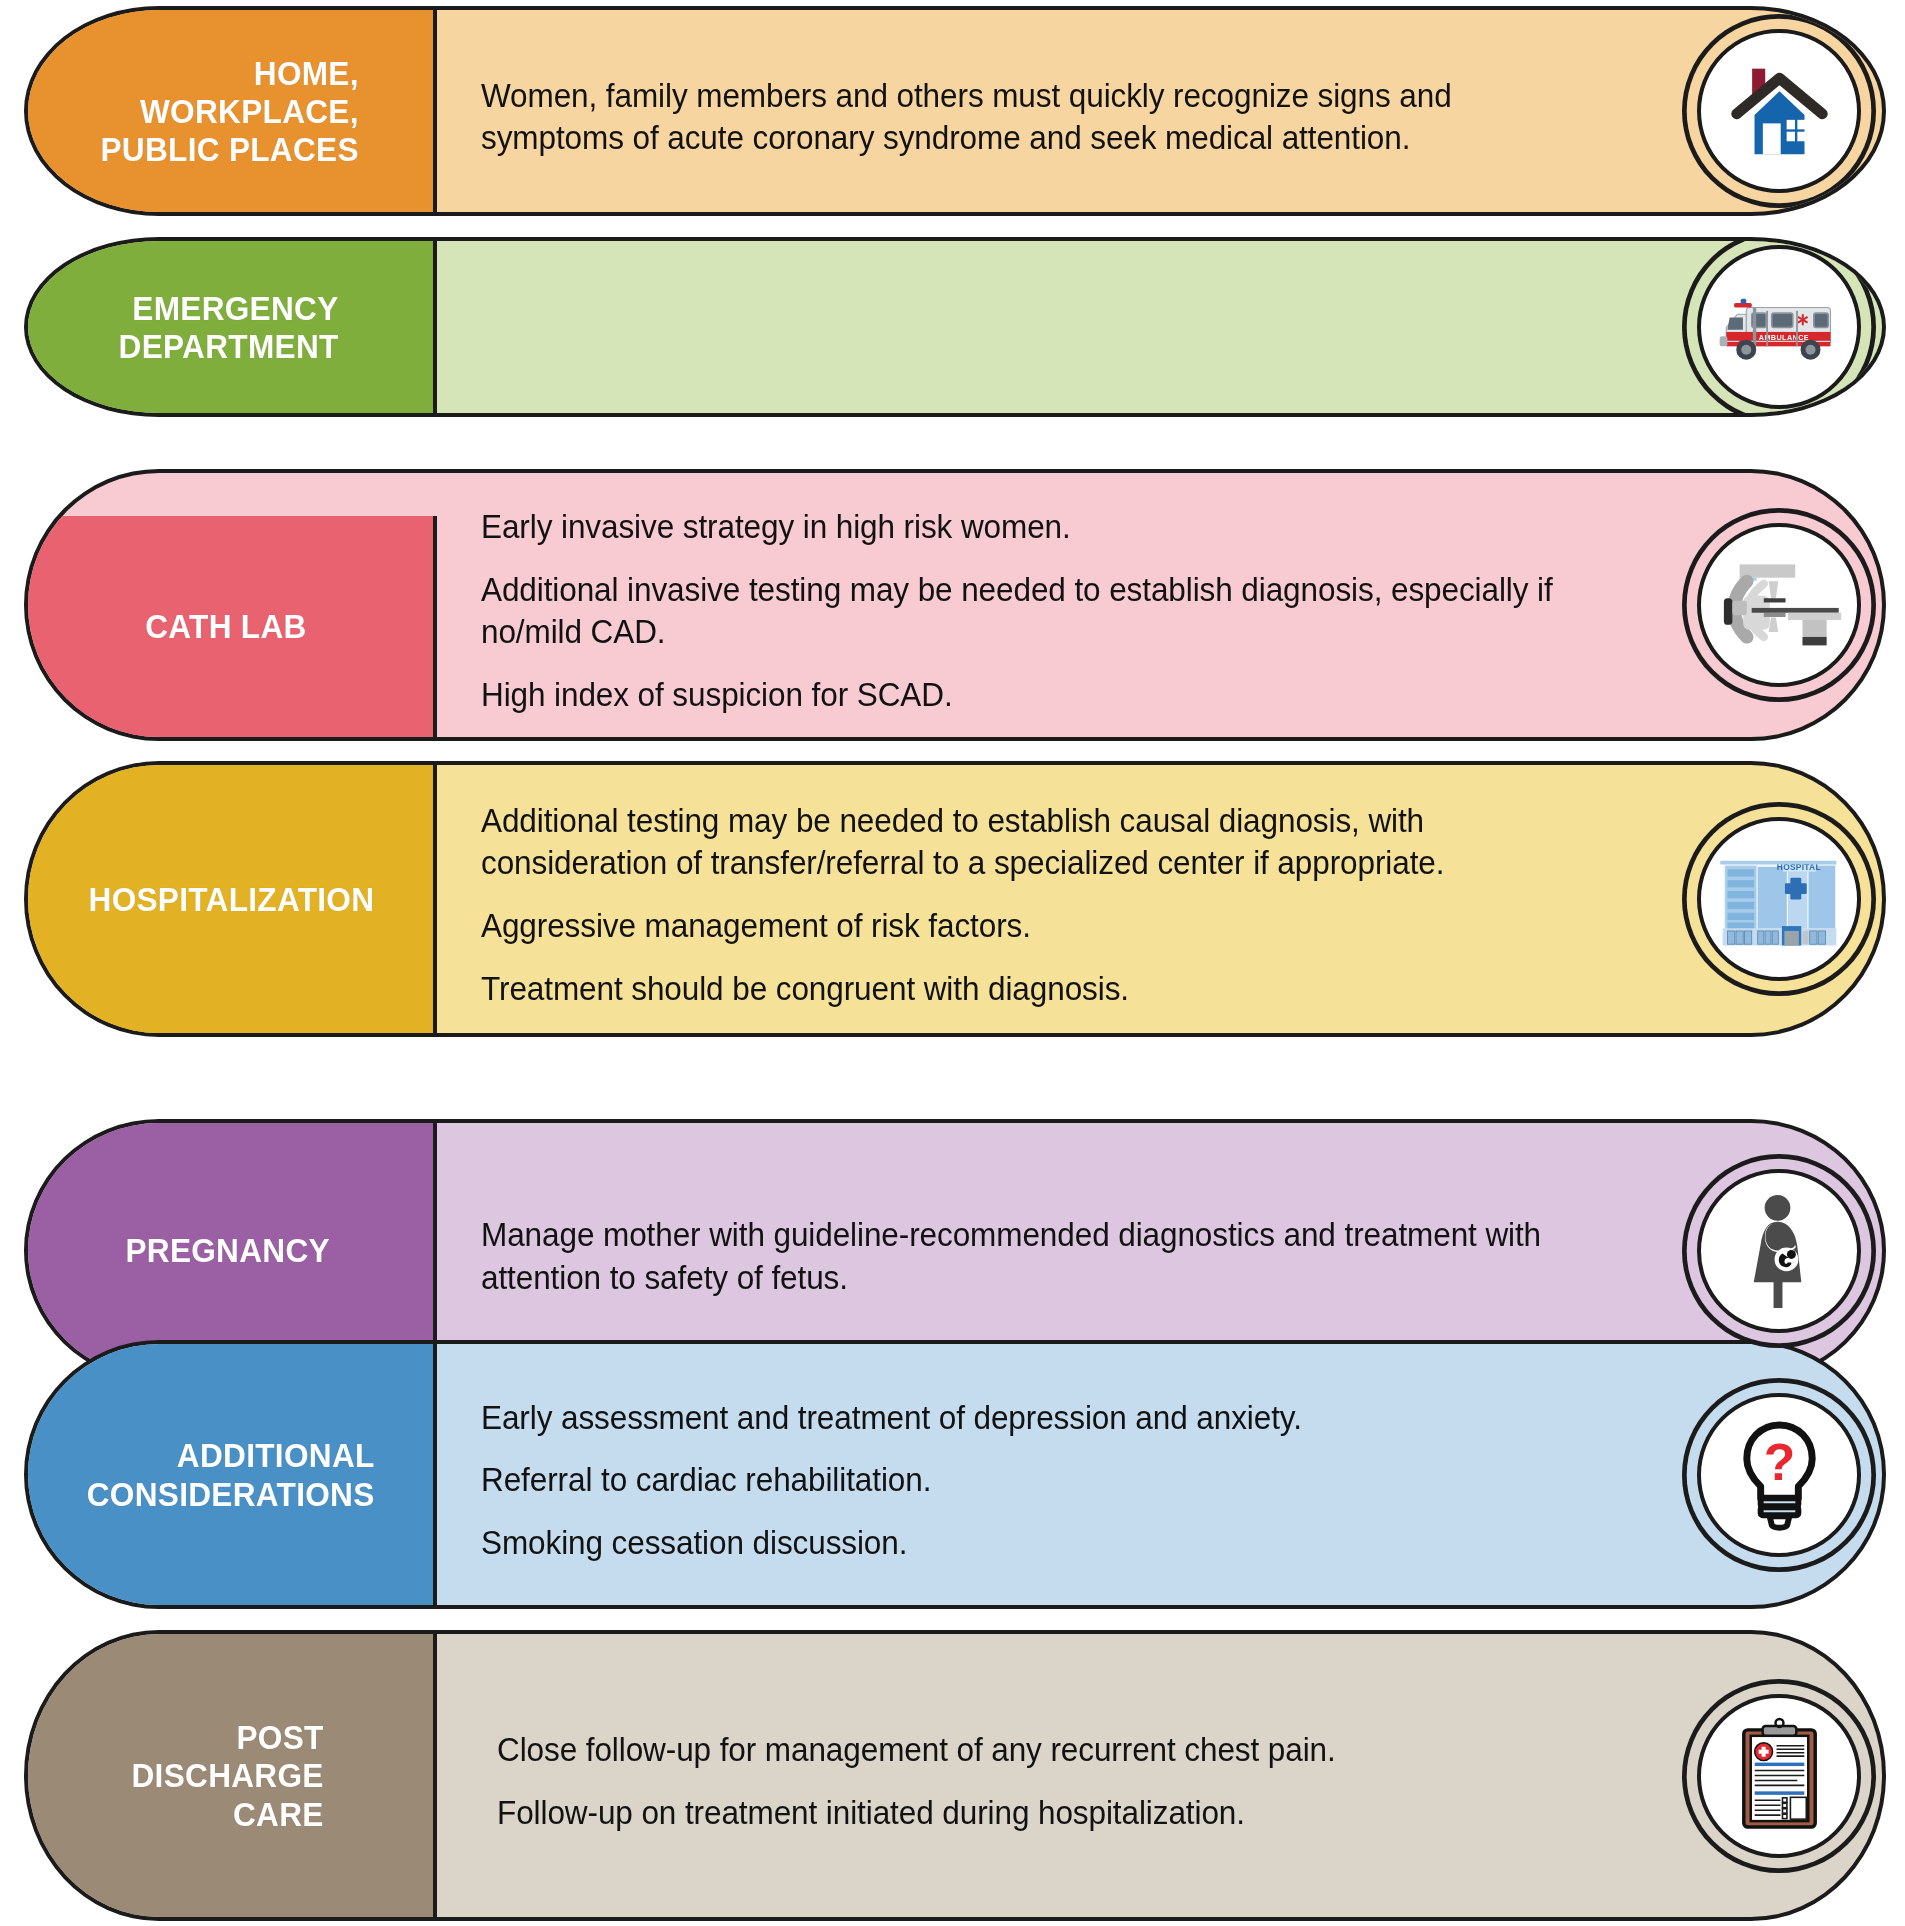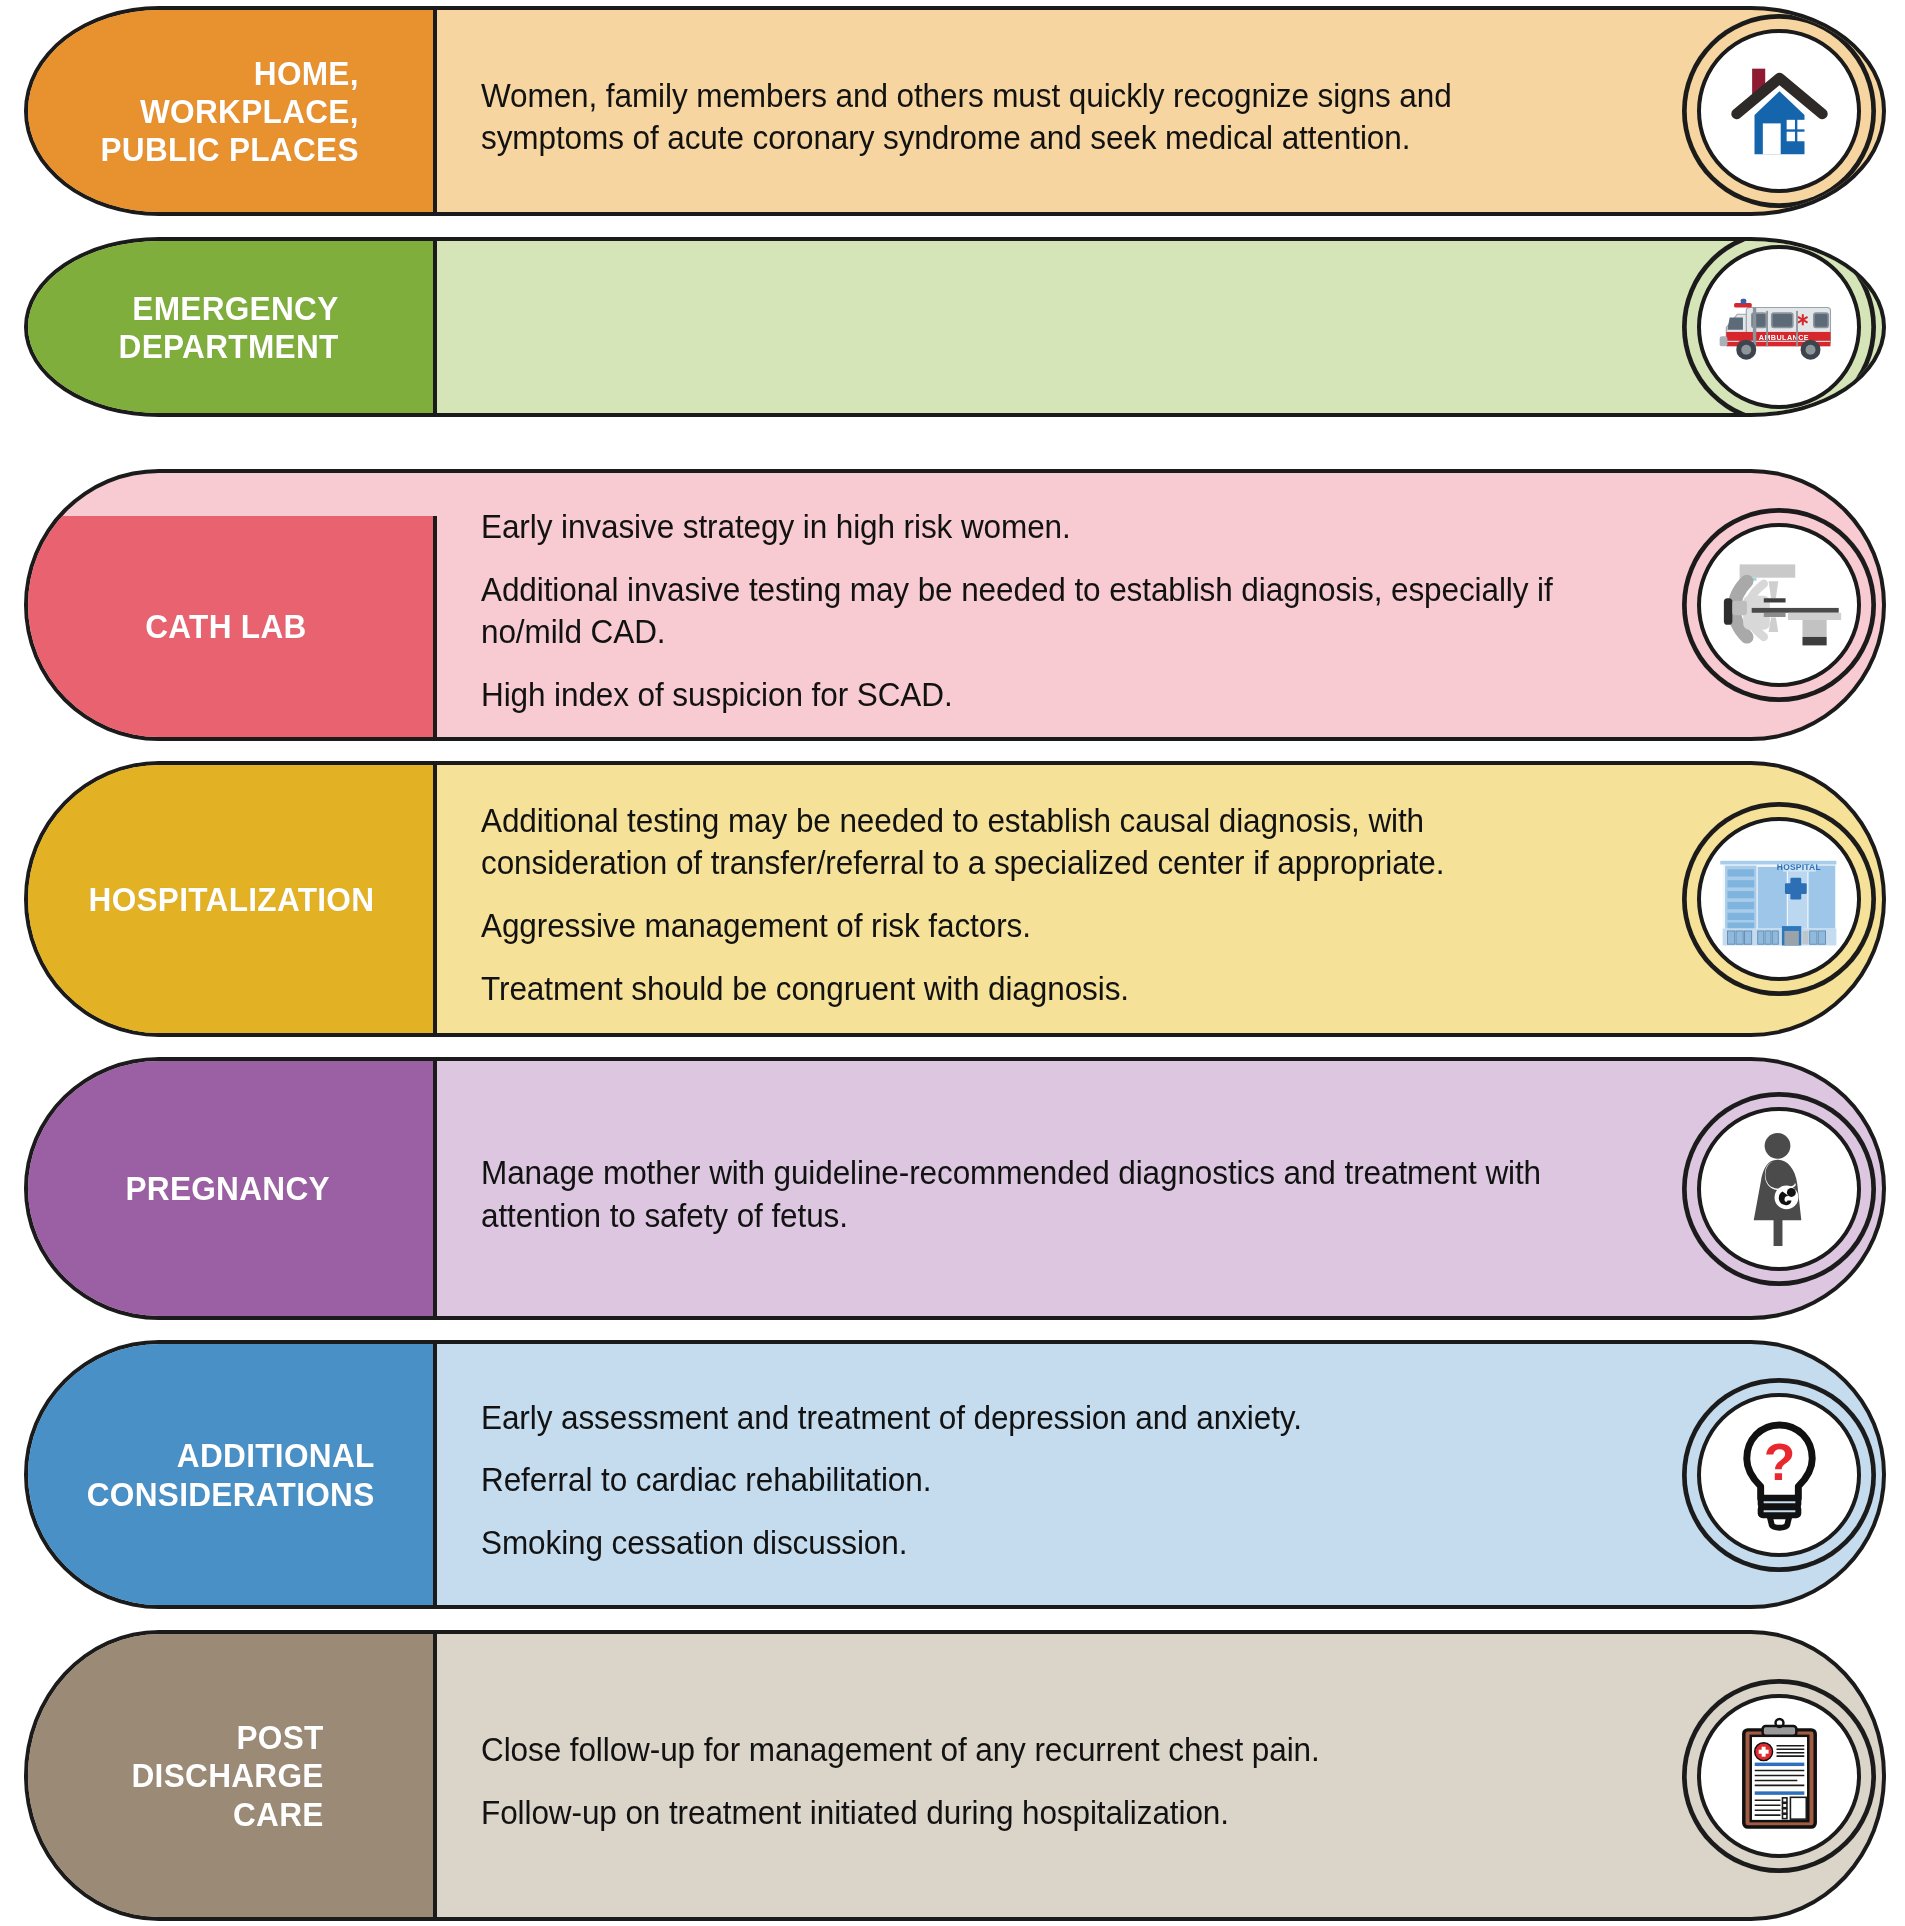--- a/index.html
+++ b/index.html
@@ -240,21 +240,21 @@
             <rect x="87" y="76" width="6" height="11"></rect>
         </g>
         <rect x="57" y="72" width="16" height="16" fill="#2C77BE"></rect>
         <rect x="59" y="76" width="12" height="12" fill="#9AA3A9"></rect>
         <rect x="74" y="76" width="5" height="11" fill="#BFC6CB"></rect>
         <rect x="6" y="18" width="96" height="3" fill="#A8CCEA"></rect>
       </svg>
     </div>
   </div>
 
-  <div class="row" id="row-4" style="top: 1057px; height: 263px; background: rgb(220, 198, 224);">
+  <div class="row" id="row-4" style="top: 1119px; height: 263px; background: rgb(220, 198, 224);">
     <div class="label-cell" style="background:#9B5FA3;">
       <div class="label-text">PREGNANCY</div>
     </div>
     <div class="body-cell">
       <div class="body-line">Manage mother with guideline-recommended diagnostics and treatment with attention to safety of fetus.</div>
     </div>
     <div class="medallion" style="box-shadow:0 0 0 10.3px #DCC6E0, 0 0 0 15px #1b1b1b;">
       <svg viewBox="0 0 100 120" aria-hidden="true">
         <circle cx="48" cy="17" r="13" fill="#4B4B4B"></circle>
         <path d="M48 31 C38 31, 33 40, 31 54 L24 92 L72 92 L68 56 C66 40, 58 31, 48 31 Z" fill="#4B4B4B"></path>
@@ -284,21 +284,21 @@
         <g stroke="#111111" stroke-width="6" fill="#C4DCEE">
           <rect x="31" y="84" width="38" height="8" rx="2"></rect>
           <rect x="31" y="93" width="38" height="8" rx="2"></rect>
         </g>
         <path d="M40 102 L60 102 L58 110 C58 115, 42 115, 42 110 Z" fill="#ffffff" stroke="#111111" stroke-width="6" stroke-linejoin="round"></path>
         <text x="50" y="66" font-family="Liberation Sans, sans-serif" font-size="52" font-weight="700" fill="#E8282E" text-anchor="middle">?</text>
       </svg>
     </div>
   </div>
 
-  <div class="row" id="row-6" style="top: 1630px; height: 291px; background: rgb(219, 212, 201);">
+  <div class="row" id="row-6" style="top: 1630px; height: 291px; background: rgb(219, 212, 201); gap: 16px;">
     <div class="label-cell" style="background:#9B8A75;">
       <div class="label-text">POST
 DISCHARGE
 CARE</div>
     </div>
     <div class="body-cell">
       <div class="body-line">Close follow-up for management of any recurrent chest pain.</div>
       <div class="body-line">Follow-up on treatment initiated during hospitalization.</div>
     </div>
     <div class="medallion" style="box-shadow:0 0 0 10.3px #DBD4C9, 0 0 0 15px #1b1b1b;">

